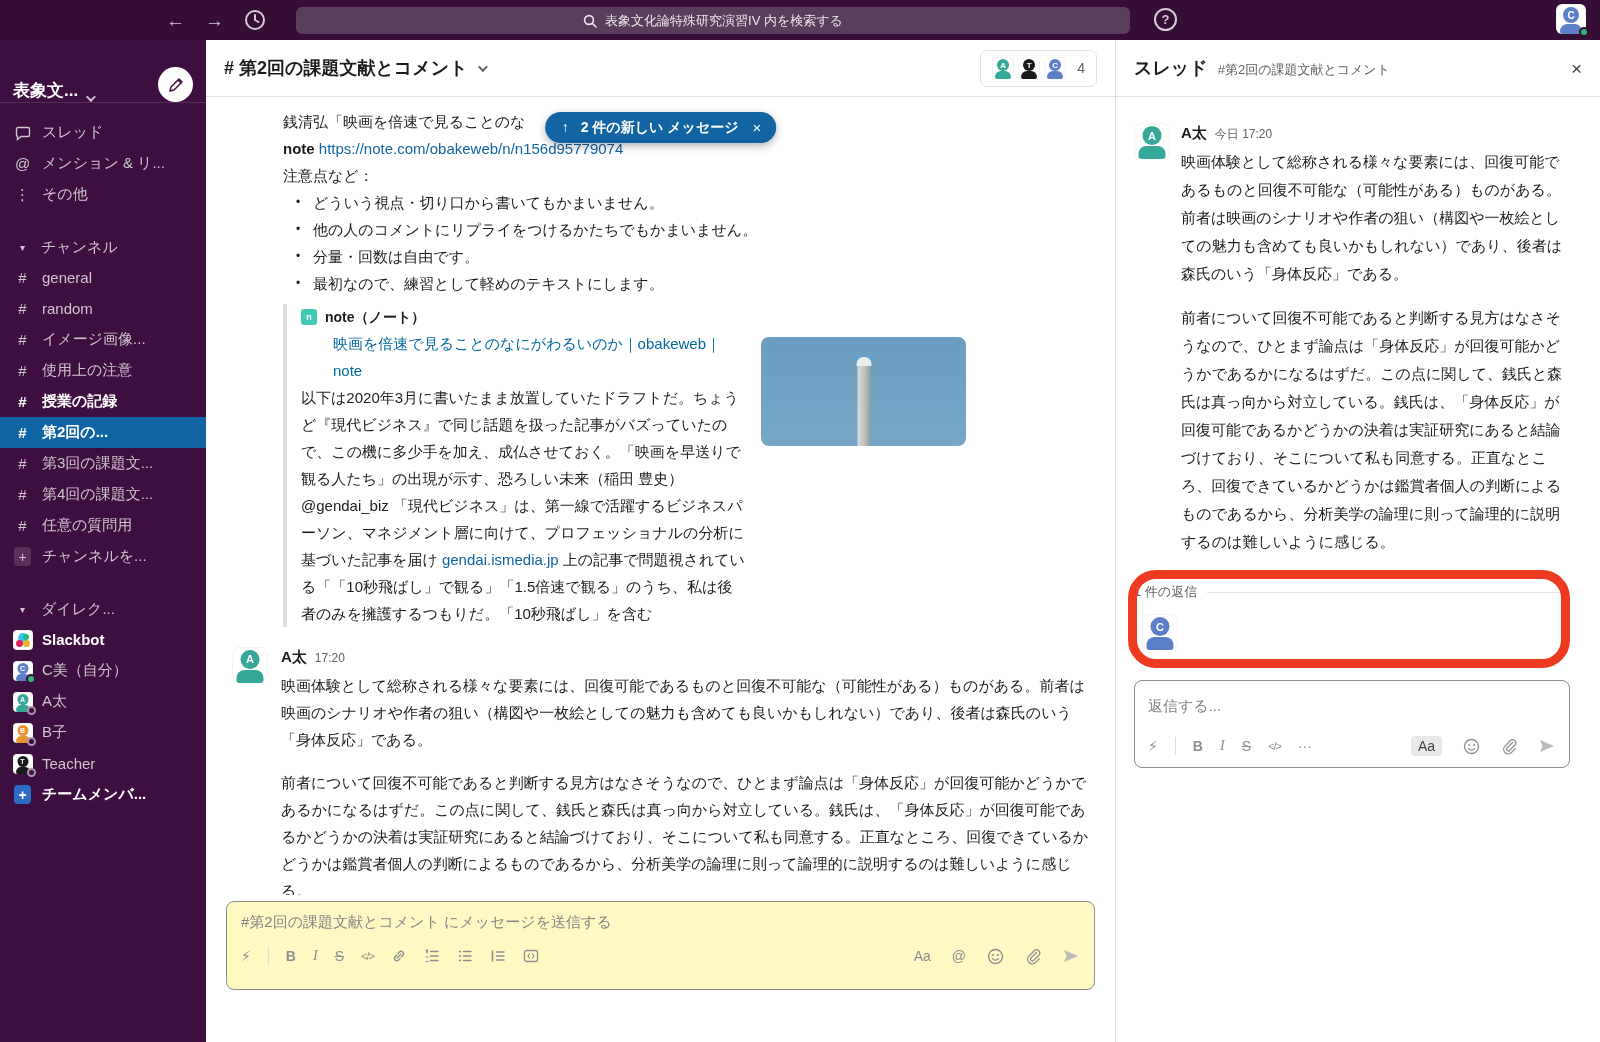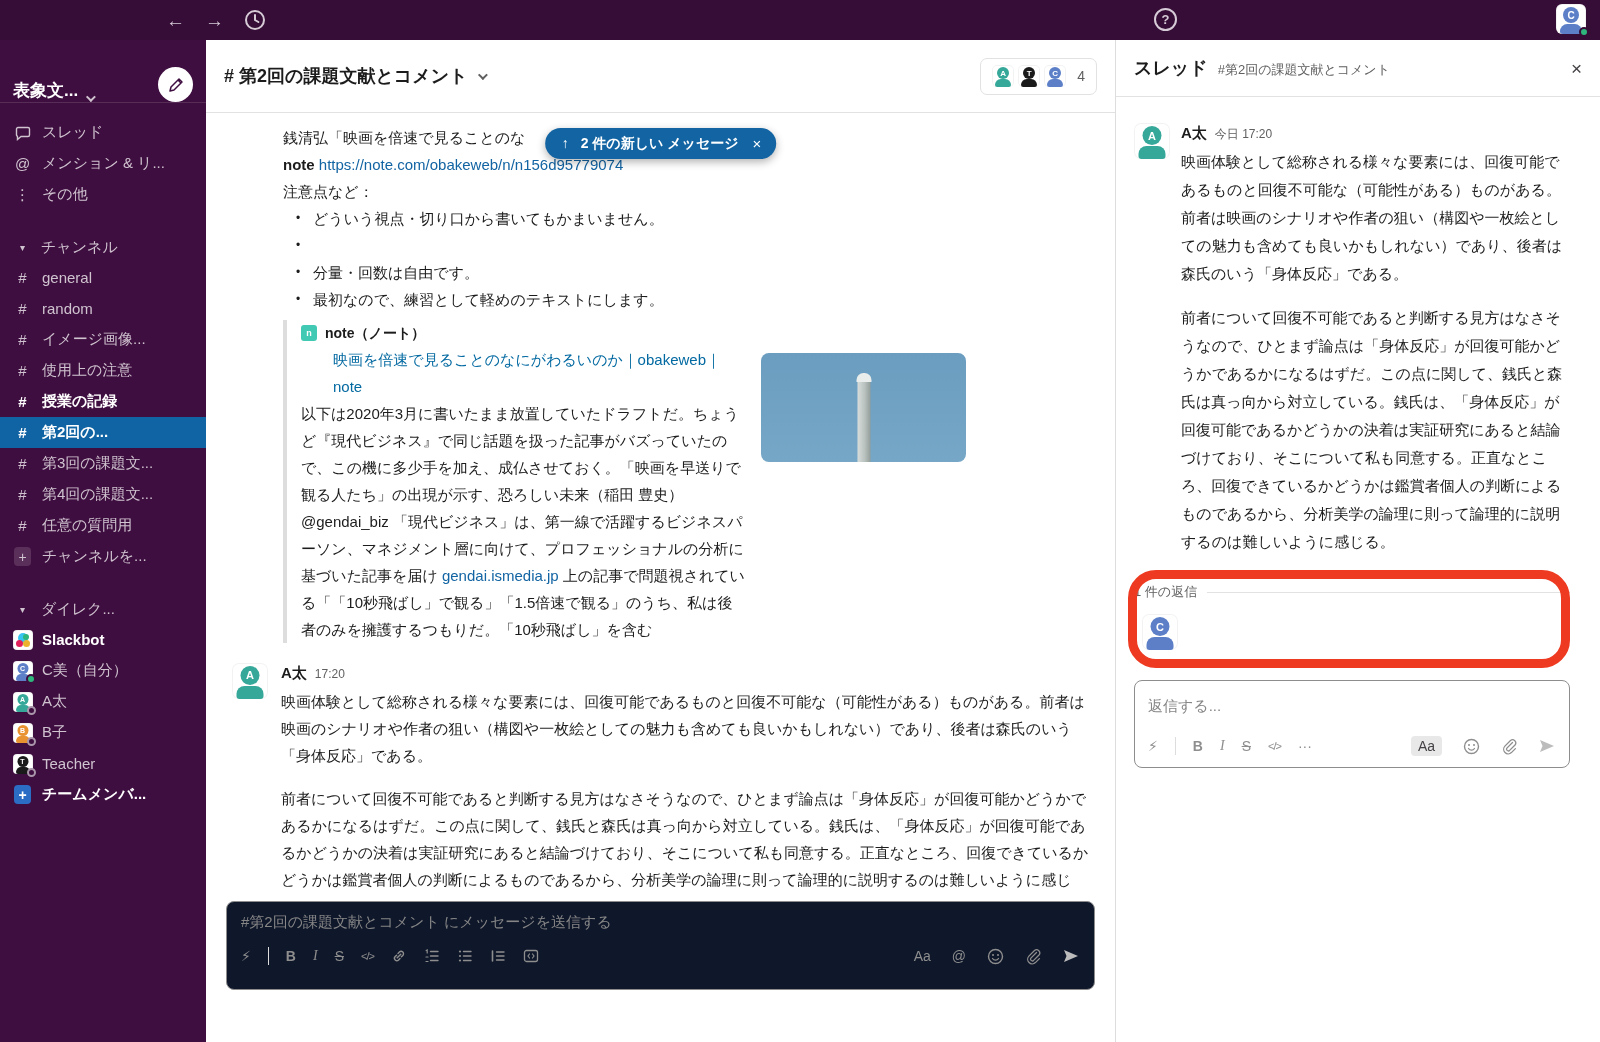--- a/index.html
+++ b/index.html
@@ -51,21 +51,21 @@
   .sitem .pre { width:17px; text-align:center; font-size:15px; flex:none; display:flex; justify-content:center; }
   .sitem .lbl { overflow:hidden; text-overflow:ellipsis; }
   .ssection { margin-top:22px; height:30px; display:flex; align-items:center; padding:0 14px; gap:10px; }
   .caret { font-size:10px; width:17px; text-align:center; }
   .sitem.active { background:#1164a3; color:#fff; font-weight:700; }
   .sitem.unread { color:#fff; font-weight:700; }
   .plusbox { width:19px; height:19px; border-radius:4px; background:rgba(255,255,255,.14); display:flex; align-items:center; justify-content:center; font-size:14px; }
   .plusbox.blue { background:#2b6cc4; color:#fff; }
   
   .main { position:absolute; top:40px; left:206px; width:909px; height:1002px; display:flex; flex-direction:column; background:#fff; }
-  .ch-header { flex:none; height:73px; border-bottom:1px solid #e2e2e2; display:flex; align-items:center; padding:0 18px; }
+  .ch-header { flex:none; height:57px; border-bottom:1px solid #e2e2e2; display:flex; align-items:center; padding:0 18px; }
   .ch-title { font-weight:800; font-size:18px; }
   .ch-header .chev { color:#616061; margin-left:10px; }
   .members { margin-left:auto; border:1px solid #e2e2e2; border-radius:7px; height:37px; display:flex; align-items:center; padding:0 11px; gap:4px; }
   .members .cnt { margin-left:7px; color:#616061; font-size:14px; }
   .messages { flex:1; overflow:hidden; position:relative; padding:11px 24px 0 26px; font-size:15px; line-height:27px; }
   .banner { position:absolute; top:15px; left:50%; transform:translateX(-50%); z-index:6; background:#1264a3; color:#fff;
     height:31px; border-radius:17px; display:flex; align-items:center; gap:12px; padding:0 15px 0 17px; font-size:14px; font-weight:700;
     box-shadow:0 3px 8px rgba(0,0,0,.3); white-space:nowrap; }
   .banner .bx { font-weight:400; font-size:15px; margin-left:2px; }
   a.lnk, .lnk { color:#1264a3; text-decoration:none; }
@@ -91,21 +91,21 @@
   
   .msg { display:flex; gap:13px; margin-top:20px; }
   .msg-head { display:flex; align-items:baseline; gap:8px; line-height:20px; margin-bottom:4px; }
   .msg-author { font-weight:800; font-size:15px; }
   .msg-time { font-size:12px; color:#616061; }
   .mp + .mp { margin-top:16px; }
   .replybar { display:flex; align-items:center; gap:8px; margin-top:10px; font-size:13px; line-height:16px; }
   .replylink { color:#1264a3; font-weight:700; }
   .replytime { color:#616061; }
   
-  .composer { flex:none; margin:6px 20px 0 20px; border:1px solid #8d8d8d; border-radius:8px; padding:11px 14px 0; height:89px; background:#0f172a; }
+  .composer { flex:none; margin:6px 20px 0 20px; border:1px solid #8d8d8d; border-radius:8px; padding:11px 14px 0; height:89px; background:#fef9c3; }
   .composer-ph { color:#868686; font-size:15px; }
   .ctools { display:flex; align-items:center; margin-top:15px; color:#8e8e8e; font-size:14px; }
   .ctools .ti { margin-right:17px; display:flex; align-items:center; line-height:1; }
   .ctools .vd { width:1px; height:18px; background:#ddd; margin-right:17px; }
   .ctools .rgt { margin-left:auto; display:flex; align-items:center; gap:0; }
   .ctools .rgt .ti { margin-right:0; margin-left:21px; }
   .bico { font-weight:700; } .iico { font-style:italic; font-family:"Liberation Serif",serif; } .sico { text-decoration:line-through; }
   .codeico { font-size:11px; letter-spacing:-1px; }
   .aa { font-size:14px; }
   .aa-box { background:#e8e8e8; border-radius:4px; padding:3px 7px; color:#454245; }
@@ -146,20 +146,29 @@
   <div class="histnav">
     <span class="nbtn">←</span>
     <span class="nbtn">→</span>
     <span class="nbtn">
       <svg class="svgi" width="22" height="22" viewBox="0 0 22 22">
           <circle cx="11" cy="11" r="9" fill="none" stroke="#d7cbd8" stroke-width="2"></circle>
           <path d="M11 6v5l3.4 2" fill="none" stroke="#d7cbd8" stroke-width="2" stroke-linecap="round"></path>
         </svg>
     </span>
   </div>
+  <div class="searchbar">
+    <span>
+      <svg class="svgi" width="14" height="14" viewBox="0 0 14 14">
+          <circle cx="6" cy="6" r="4.4" fill="none" stroke="#ece6ec" stroke-width="1.6"></circle>
+          <path d="M9.4 9.4L13 13" stroke="#ece6ec" stroke-width="1.6" stroke-linecap="round"></path>
+        </svg>
+    </span>
+    <span>表象文化論特殊研究演習IV 内を検索する</span>
+  </div>
   <div class="helpbtn">?</div>
   <div class="topav">
     <div class="pav s30" style="--c:#5c7fc8">
       <span class="hd">C</span>
       <span class="bd"></span>
       <span class="dot ontop"></span>
     </div>
   </div>
 </div>
 
@@ -341,20 +350,21 @@
         <span class="lnk">https://note.com/obakeweb/n/n156d95779074</span>
       </div>
       <div>注意点など：</div>
       <div class="bullets">
         <div class="bullet-row">
           <span class="bmark">•</span>
           <span>どういう視点・切り口から書いてもかまいません。</span>
         </div>
         <div class="bullet-row">
           <span class="bmark">•</span>
+          <span>他の人のコメントにリプライをつけるかたちでもかまいません。</span>
         </div>
         <div class="bullet-row">
           <span class="bmark">•</span>
           <span>分量・回数は自由です。</span>
         </div>
         <div class="bullet-row">
           <span class="bmark">•</span>
           <span>最初なので、練習として軽めのテキストにします。</span>
         </div>
       </div>

